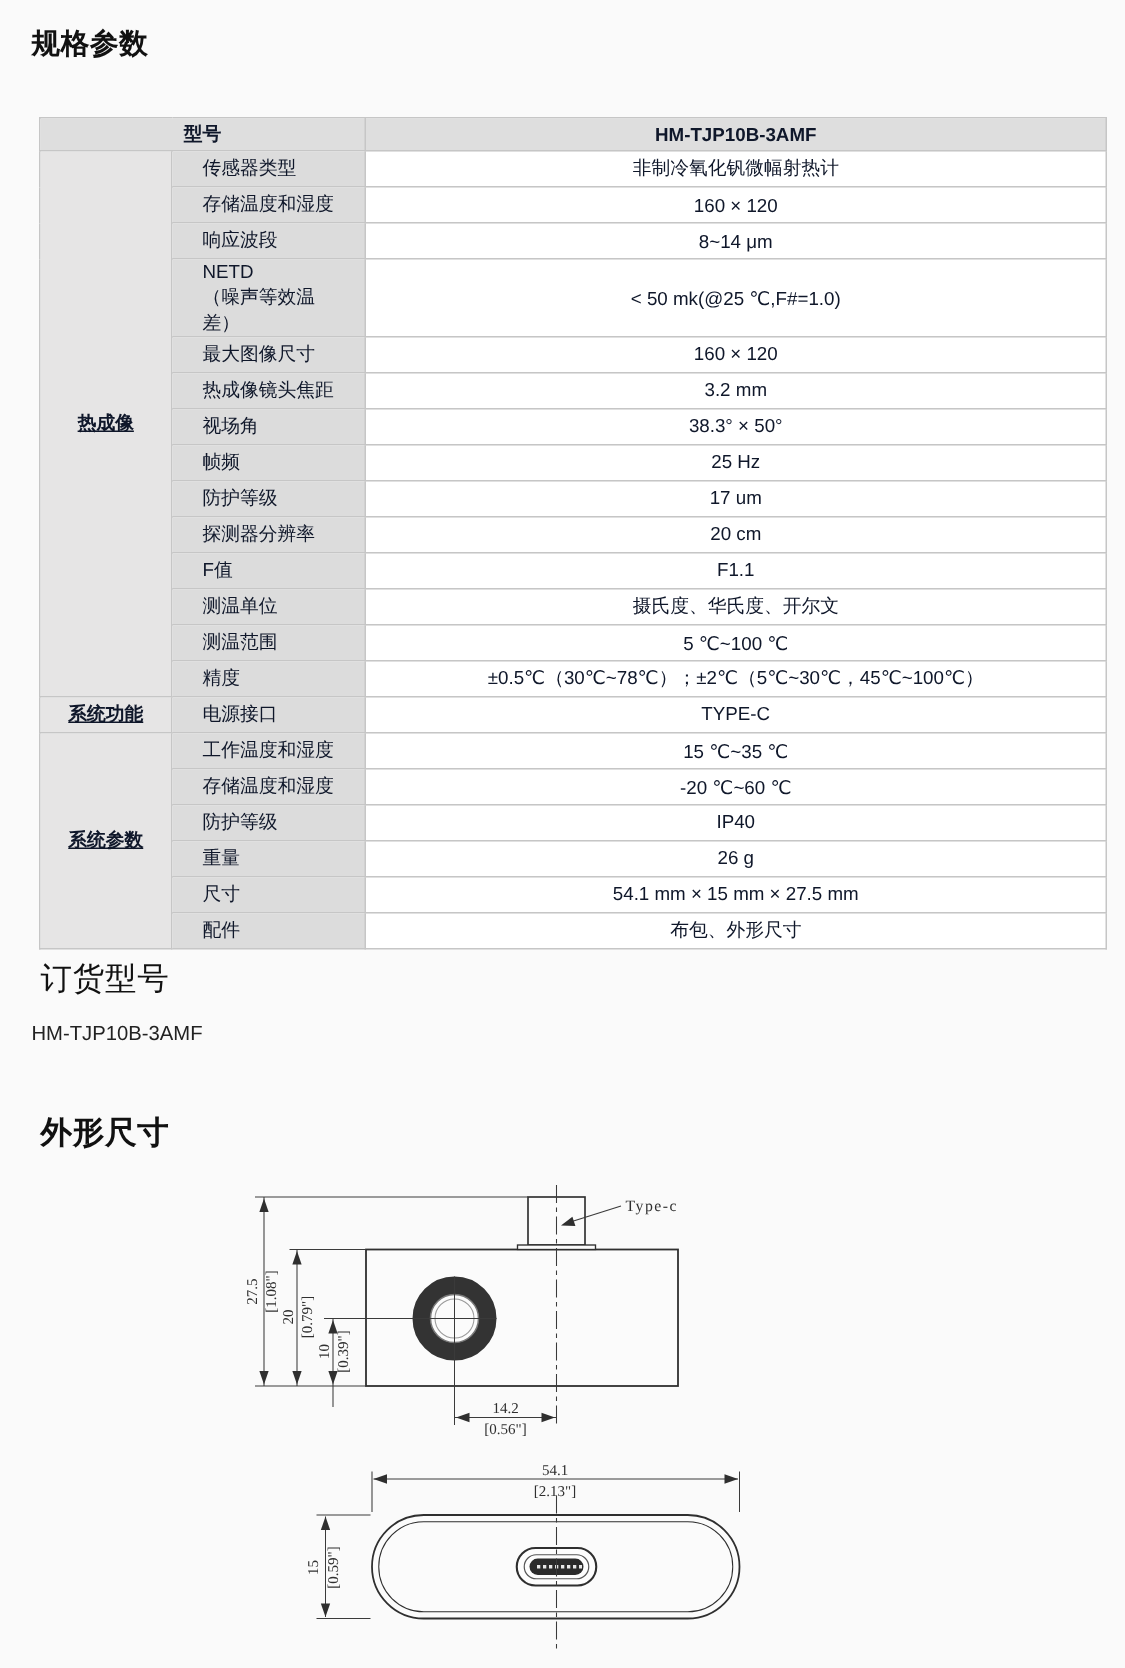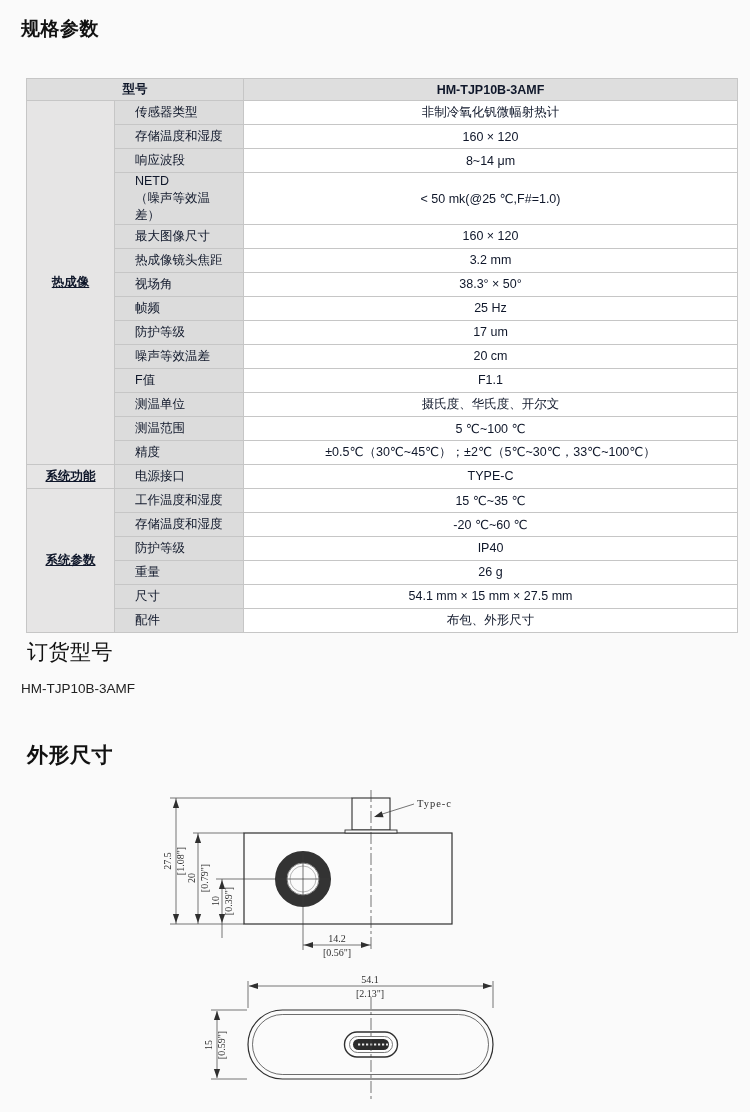--- a/index.html
+++ b/index.html
@@ -79,38 +79,38 @@
     </tr>
     <tr>
       <td class="lbl">帧频</td>
       <td class="val">25 Hz</td>
     </tr>
     <tr>
       <td class="lbl">防护等级</td>
       <td class="val">17 um</td>
     </tr>
     <tr>
-      <td class="lbl">噪声等效温差</td>
+      <td class="lbl">探测器分辨率</td>
       <td class="val">20 cm</td>
     </tr>
     <tr>
       <td class="lbl">F值</td>
       <td class="val">F1.1</td>
     </tr>
     <tr>
       <td class="lbl">测温单位</td>
       <td class="val">摄氏度、华氏度、开尔文</td>
     </tr>
     <tr>
       <td class="lbl">测温范围</td>
       <td class="val">5 ℃~100 ℃</td>
     </tr>
     <tr>
       <td class="lbl">精度</td>
-      <td class="val">±0.5℃（30℃~45℃）；±2℃（5℃~30℃，33℃~100℃）</td>
+      <td class="val">±0.5℃（30℃~78℃）；±2℃（5℃~30℃，45℃~100℃）</td>
     </tr>
     <tr>
       <td class="grp">系统功能</td>
       <td class="lbl">电源接口</td>
       <td class="val">TYPE-C</td>
     </tr>
     <tr>
       <td class="grp" rowspan="6">系统参数</td>
       <td class="lbl">工作温度和湿度</td>
       <td class="val">15 ℃~35 ℃</td>

